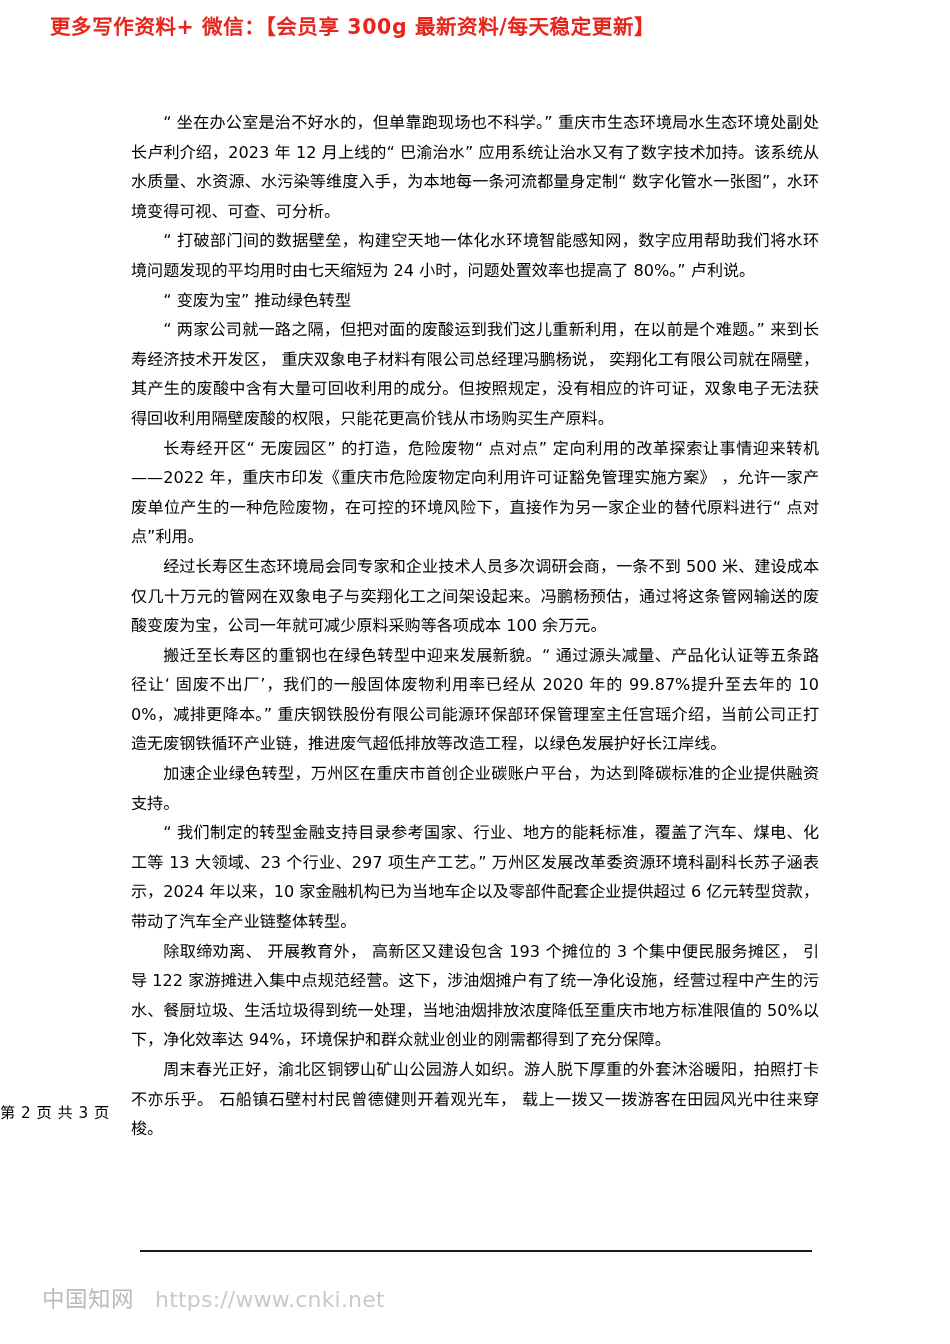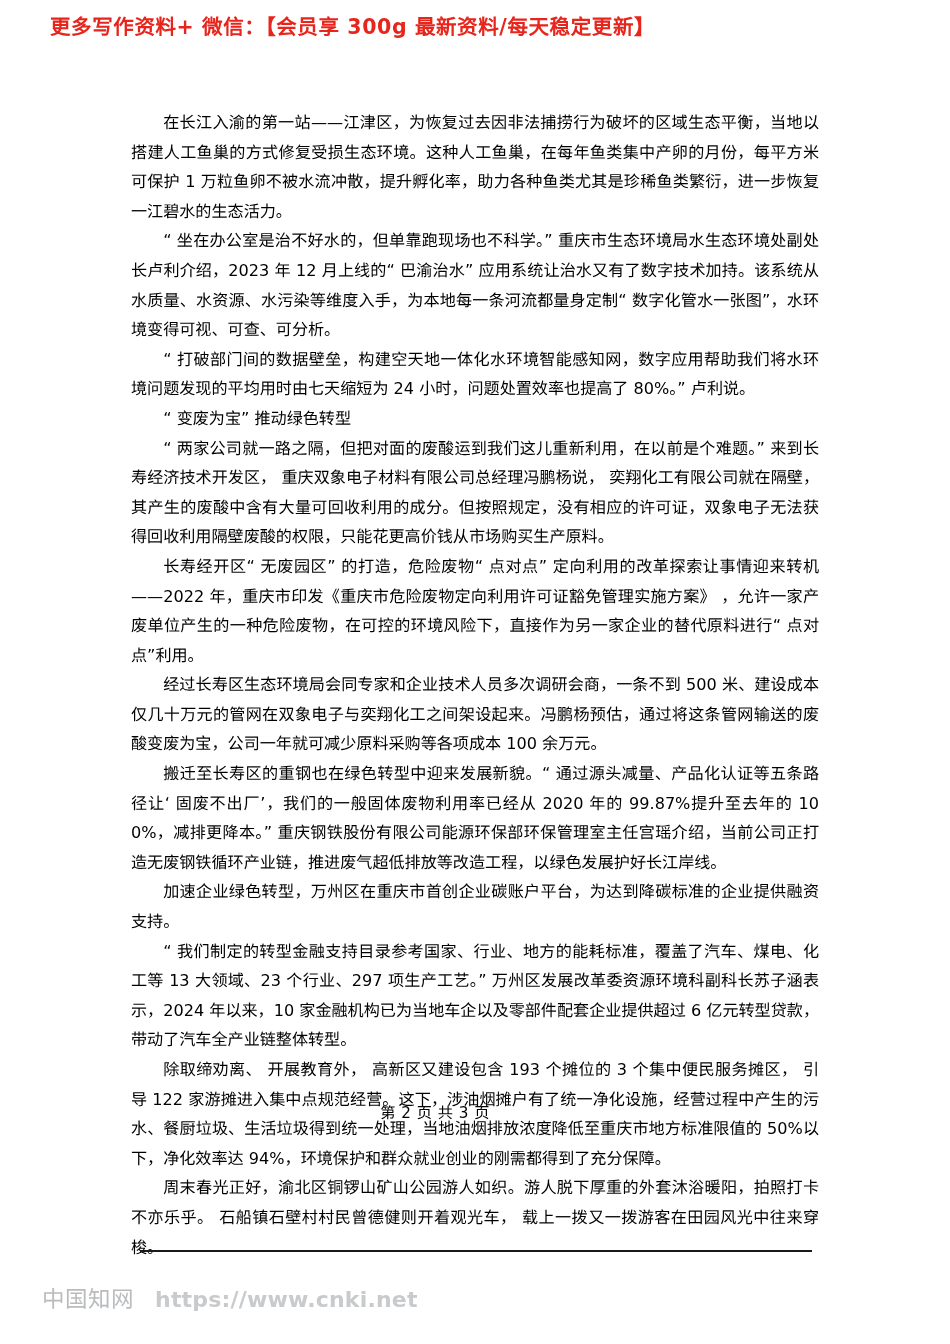--- a/index.html
+++ b/index.html
@@ -55,21 +55,21 @@
     word-break: break-all;
     hyphens: none;
   }
 
   
   .page-number {
     position: absolute;
     left: 0;
     top: 1100px;
     width: 950px;
-    text-align: center;
+    text-align: left;
     padding-right: 80px;
     box-sizing: border-box;
     font-family: "DejaVu Sans", "Liberation Sans", sans-serif;
     font-size: 15.2px;
     color: #000000;
     letter-spacing: 0.5px;
   }
 
   
   .bottom-rule {
@@ -93,32 +93,30 @@
     font-family: "DejaVu Sans", "Liberation Sans", sans-serif;
     font-size: 22.5px;
     color: #b9bbbd;
     letter-spacing: 0.5px;
   }
   .cnki-url {
     font-family: "DejaVu Sans", "Liberation Sans", sans-serif;
     font-size: 22px;
     color: #c8cacc;
     letter-spacing: 0.2px;
-    font-weight: bold;
   }
 </style>
 </head>
 <body>
 
 <div class="page">
 
   <div class="promo-header">更多写作资料+ 微信：【会员享 300g 最新资料/每天稳定更新】</div>
 
   <div class="body-block">
-    <p class="para">在长江入渝的第一站——江津区，为恢复过去因非法捕捞行为破坏的区域生态平衡，当地以搭建人工鱼巢的方式修复受损生态环境。这种人工鱼巢，在每年鱼类集中产卵的月份，每平方米可保护 1 万粒鱼卵不被水流冲散，提升孵化率，助力各种鱼类尤其是珍稀鱼类繁衍，进一步恢复一江碧水的生态活力。</p>
     <p class="para">“ 坐在办公室是治不好水的，但单靠跑现场也不科学。” 重庆市生态环境局水生态环境处副处长卢利介绍，2023 年 12 月上线的“ 巴渝治水” 应用系统让治水又有了数字技术加持。该系统从水质量、水资源、水污染等维度入手，为本地每一条河流都量身定制“ 数字化管水一张图”，水环境变得可视、可查、可分析。</p>
     <p class="para">“ 打破部门间的数据壁垒，构建空天地一体化水环境智能感知网，数字应用帮助我们将水环境问题发现的平均用时由七天缩短为 24 小时，问题处置效率也提高了 80%。” 卢利说。</p>
     <p class="para">“ 变废为宝” 推动绿色转型</p>
     <p class="para">“ 两家公司就一路之隔，但把对面的废酸运到我们这儿重新利用，在以前是个难题。” 来到长寿经济技术开发区， 重庆双象电子材料有限公司总经理冯鹏杨说， 奕翔化工有限公司就在隔壁，其产生的废酸中含有大量可回收利用的成分。但按照规定，没有相应的许可证，双象电子无法获得回收利用隔壁废酸的权限，只能花更高价钱从市场购买生产原料。</p>
     <p class="para">长寿经开区“ 无废园区” 的打造，危险废物“ 点对点” 定向利用的改革探索让事情迎来转机——2022 年，重庆市印发《重庆市危险废物定向利用许可证豁免管理实施方案》 ，允许一家产废单位产生的一种危险废物，在可控的环境风险下，直接作为另一家企业的替代原料进行“ 点对点”利用。</p>
     <p class="para">经过长寿区生态环境局会同专家和企业技术人员多次调研会商，一条不到 500 米、建设成本仅几十万元的管网在双象电子与奕翔化工之间架设起来。冯鹏杨预估，通过将这条管网输送的废酸变废为宝，公司一年就可减少原料采购等各项成本 100 余万元。</p>
     <p class="para">搬迁至长寿区的重钢也在绿色转型中迎来发展新貌。“ 通过源头减量、产品化认证等五条路径让‘ 固废不出厂’，我们的一般固体废物利用率已经从 2020 年的 99.87%提升至去年的 100%，减排更降本。” 重庆钢铁股份有限公司能源环保部环保管理室主任宫瑶介绍，当前公司正打造无废钢铁循环产业链，推进废气超低排放等改造工程，以绿色发展护好长江岸线。</p>
     <p class="para">加速企业绿色转型，万州区在重庆市首创企业碳账户平台，为达到降碳标准的企业提供融资支持。</p>
     <p class="para">“ 我们制定的转型金融支持目录参考国家、行业、地方的能耗标准，覆盖了汽车、煤电、化工等 13 大领域、23 个行业、297 项生产工艺。” 万州区发展改革委资源环境科副科长苏子涵表示，2024 年以来，10 家金融机构已为当地车企以及零部件配套企业提供超过 6 亿元转型贷款，带动了汽车全产业链整体转型。</p>
     <p class="para">除取缔劝离、 开展教育外， 高新区又建设包含 193 个摊位的 3 个集中便民服务摊区， 引导 122 家游摊进入集中点规范经营。这下，涉油烟摊户有了统一净化设施，经营过程中产生的污水、餐厨垃圾、生活垃圾得到统一处理，当地油烟排放浓度降低至重庆市地方标准限值的 50%以下，净化效率达 94%，环境保护和群众就业创业的刚需都得到了充分保障。</p>

